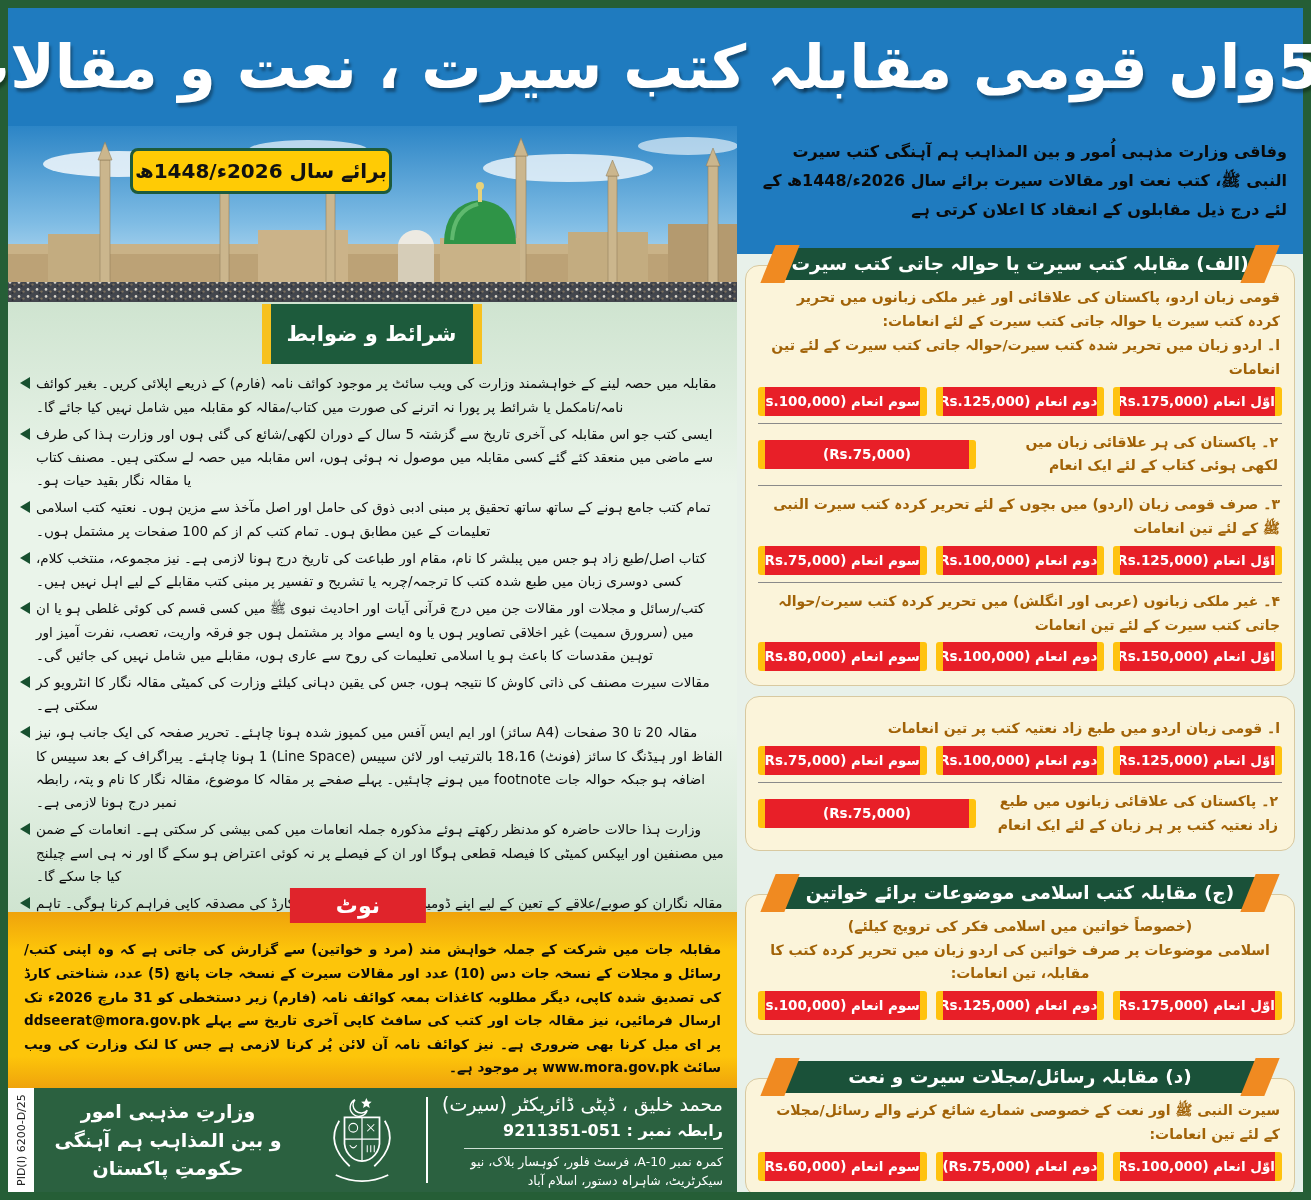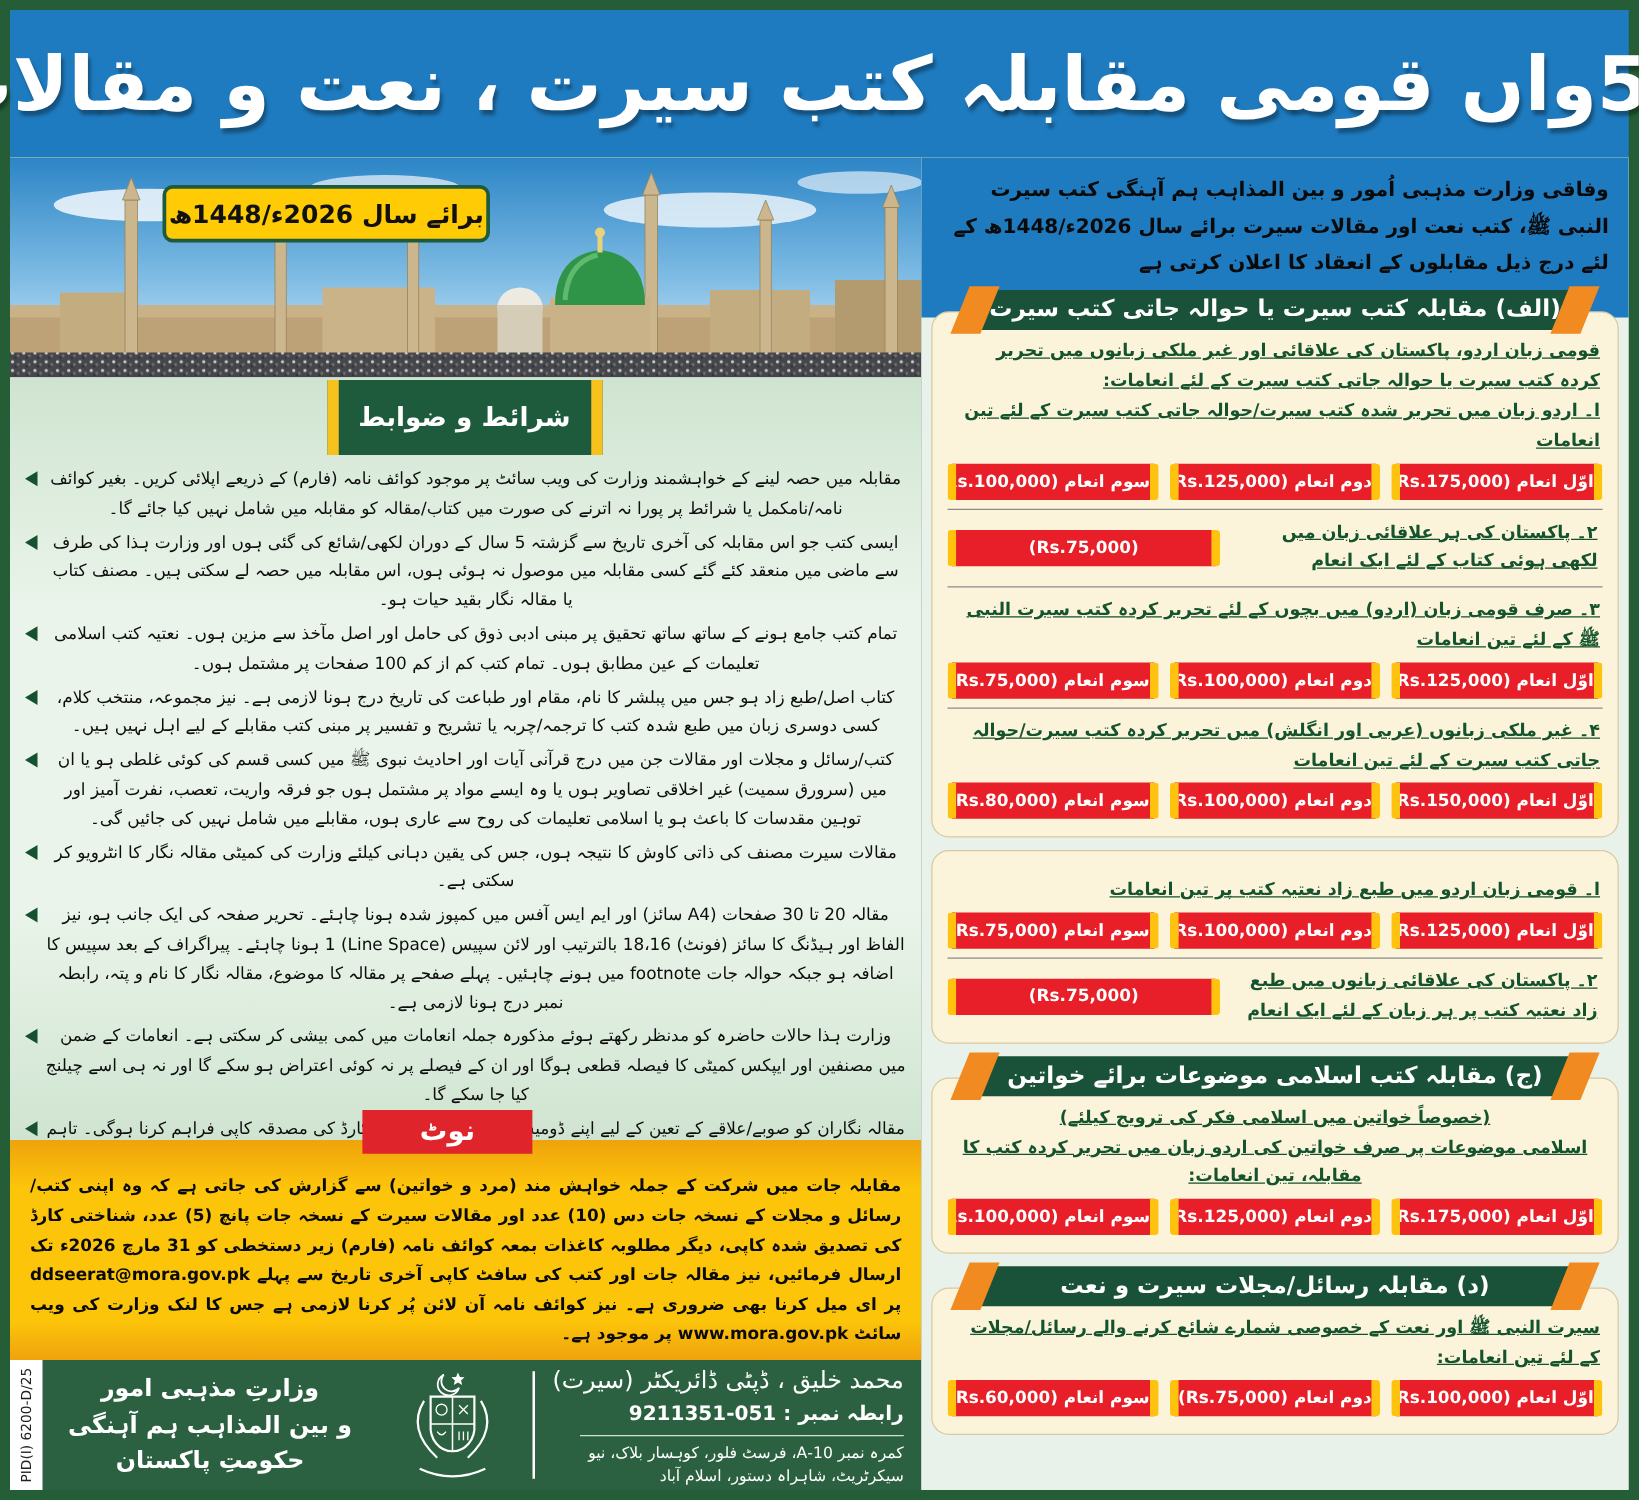--- a/index.html
+++ b/index.html
@@ -27,21 +27,21 @@
     background:#FFCB05; border:3px solid #1D5B3C; border-radius:8px;
     display:flex; align-items:center; justify-content:center;
     font-size:20px; font-weight:bold; color:#111; direction:rtl; }
 
   
   .terms { flex:1; background:linear-gradient(180deg,#CFE4D0,#EAF4EA 30%,#EAF4EA 70%,#CFE4D0);
     padding:2px 12px 2px 10px; overflow:hidden; }
   .terms-pill { width:fit-content; margin:0 auto 8px; background:#1D5B3C; color:#fff;
     font-size:21px; font-weight:bold; padding:16px 16px; line-height:1.35;
     border-left:9px solid #F7C11E; border-right:9px solid #F7C11E; direction:rtl; }
-  .term { position:relative; direction:rtl; text-align:center; font-size:13.5px; line-height:1.72;
+  .term { position:relative; direction:rtl; text-align:left; font-size:13.5px; line-height:1.72;
     color:#0d0d0d; padding-left:18px; margin-bottom:4px; font-weight:500; }
   .term .bullet { position:absolute; left:2px; top:5px; width:0; height:0;
     border-top:6px solid transparent; border-bottom:6px solid transparent;
     border-right:10px solid #17502F; }
 
   
   .note { position:relative; flex:none; background:linear-gradient(180deg,#EFA30C,#FDC50A 22%,#FDC50A 82%,#EFA30C);
     padding:26px 16px 8px; }
   .note-tab { position:absolute; top:-24px; left:48%; transform:translateX(-50%);
     background:#E0242B; color:#fff; font-size:22px; font-weight:bold; letter-spacing:6px;
@@ -63,31 +63,31 @@
   .officer { font-size:19px; font-weight:normal; line-height:1.5; }
   .phone { font-size:16px; font-weight:bold; line-height:1.6; }
   .contact-rule { border-top:1px solid #CFE0D5; margin:4px 0 4px 24px; }
   .address { font-size:12.5px; line-height:1.5; }
 
   
   .intro { flex:none; background:#1F7BBF; color:#0a0a0a; font-weight:bold; font-size:16px;
     direction:rtl; text-align:right; line-height:1.8; padding:12px 16px 30px; }
   #sections { margin-top:-22px; display:flex; flex-direction:column; gap:10px; padding:0 8px; }
   .sec { position:relative; }
-  .sec-header { position:relative; width:87%; margin:0 auto -15px; background:#1A5139; color:#fff;
+  .sec-header { position:relative; width:87%; margin:16px auto -15px; background:#1A5139; color:#fff;
     text-align:center; font-weight:bold; font-size:18.5px; height:32px; line-height:32px;
     z-index:2; direction:rtl; white-space:nowrap; }
   .sec-header::before { content:''; position:absolute; left:-13px; top:-3px; width:24px; height:38px;
     background:#F08A21; transform:skewX(-22deg); z-index:-1; }
   .sec-header::after  { content:''; position:absolute; right:-13px; top:-3px; width:24px; height:38px;
     background:#F08A21; transform:skewX(-22deg); z-index:-1; }
   .sec-body { background:#FBF4DA; border:1px solid #D8C9A0; border-radius:14px;
     padding:20px 10px 8px; }
   .row-text { direction:rtl; text-align:right; font-size:14px; font-weight:bold;
-    color:#14532d; line-height:1.7; padding:0 4px;text-decoration:underline; }
+    color:#a16207; line-height:1.7; padding:0 4px; }
   .row-text.center { text-align:center; }
   .chips { display:flex; direction:rtl; gap:9px; margin:5px 2px 6px; }
   .chip { flex:1; background:#E81F28; color:#fff; font-weight:bold; font-size:13.5px;
     text-align:center; height:29px; line-height:29px; border-radius:3px;
     border-left:7px solid #FFC20E; border-right:7px solid #FFC20E;
     white-space:nowrap; overflow:hidden; direction:rtl; }
   .row-inline { display:flex; direction:rtl; align-items:center; gap:10px; margin:2px 2px 4px; }
   .row-inline .row-text { flex:1; }
   .row-inline .chip { flex:0 0 218px; }
   .sec-div { border-top:1.5px solid #8a8a8a; margin:7px 2px; }

